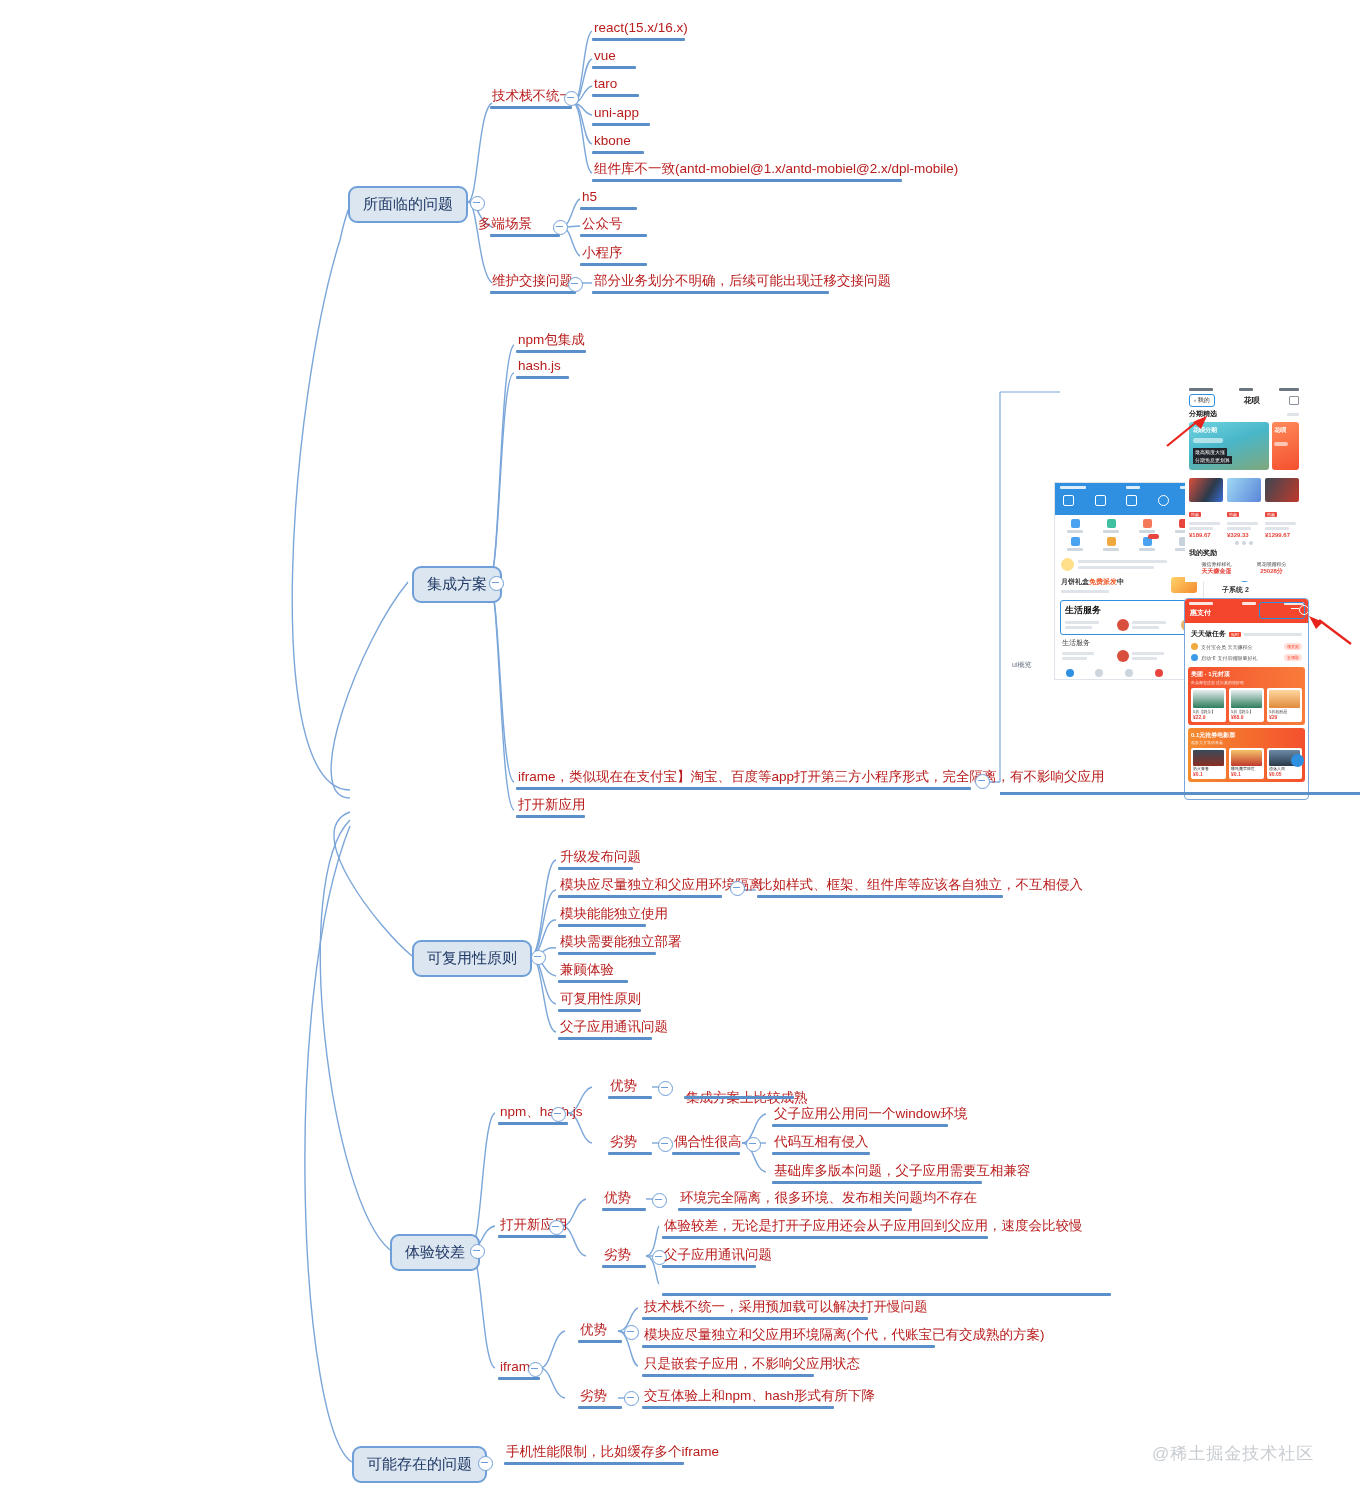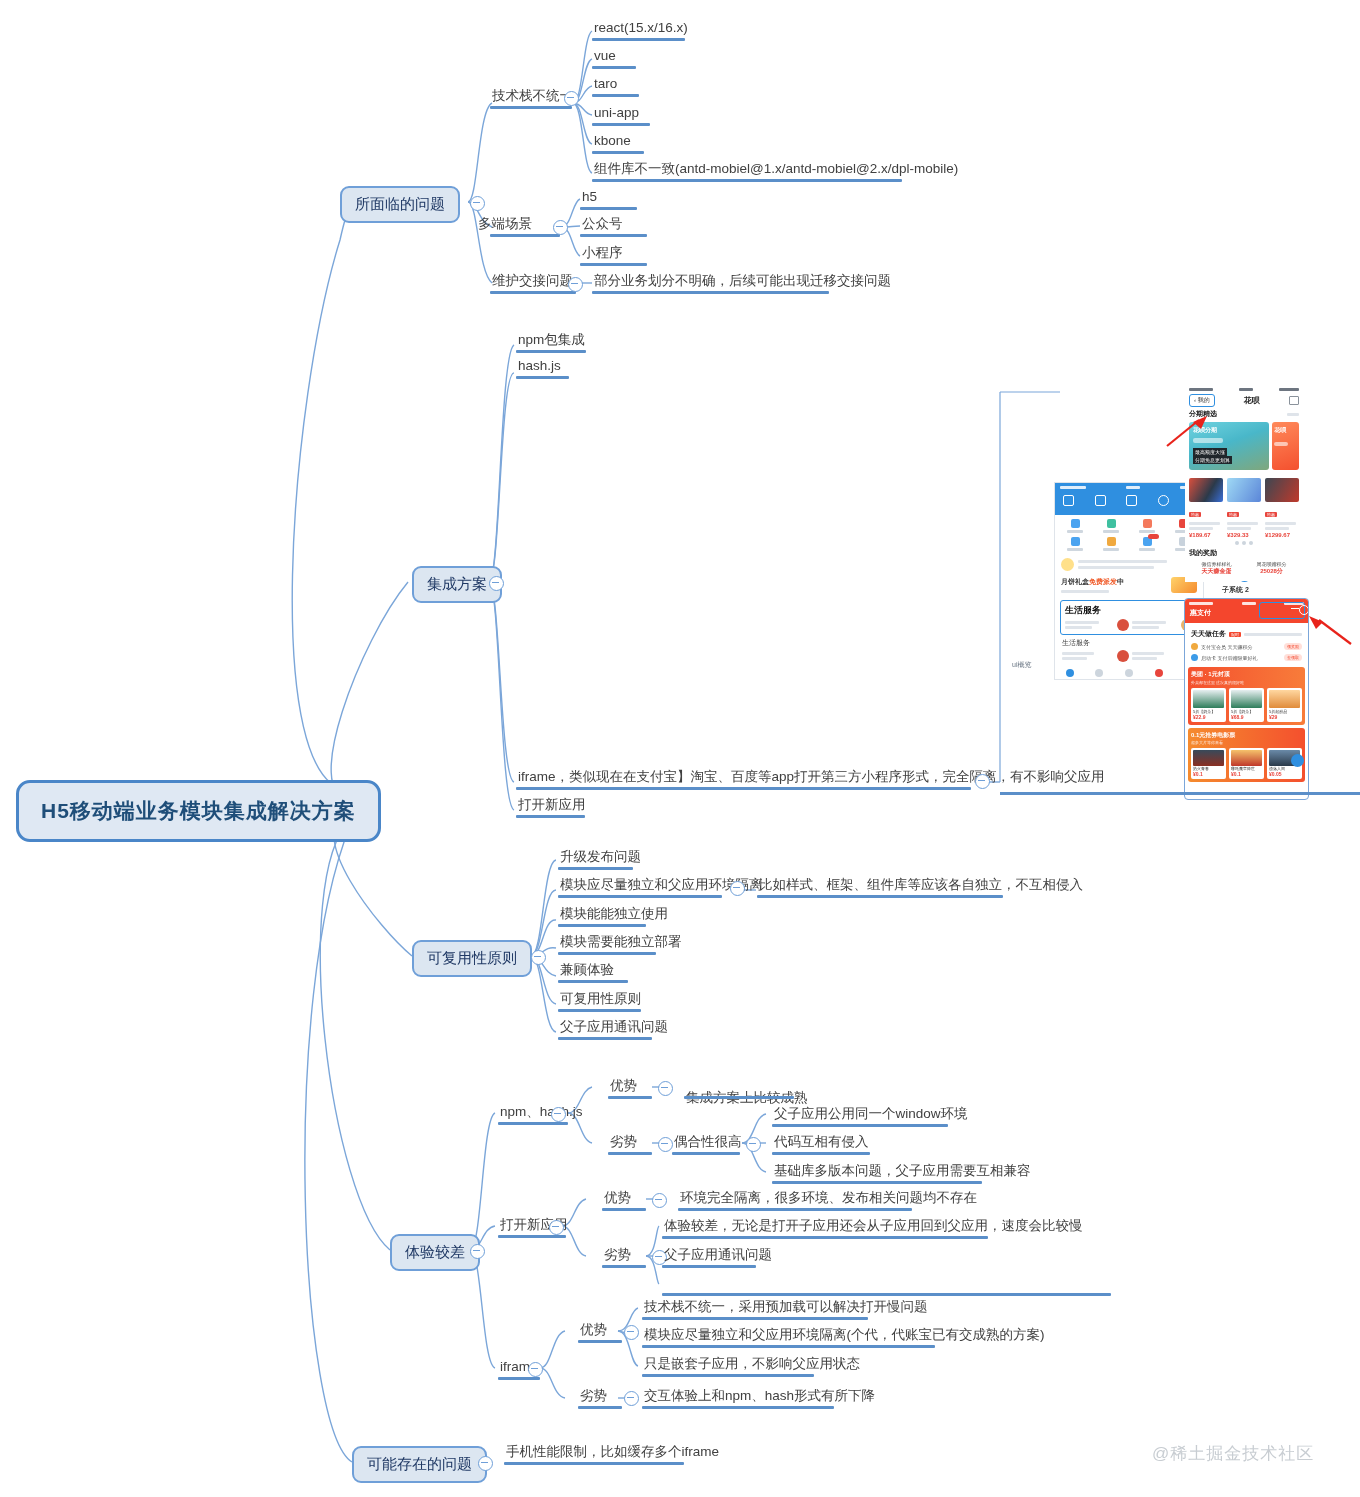--- a/index.html
+++ b/index.html
@@ -18,21 +18,21 @@
     background:#dfe8f3;border:3px solid #4a86c8;border-radius:14px;
     color:#1f4e79;font-weight:bold;font-size:21px;
     padding:14px 22px;letter-spacing:1px;
     box-shadow:0 0 0 0 rgba(0,0,0,0);
   }
   .branch{
     background:#dce6f1;border:2px solid #6f9fd8;border-radius:9px;
     color:#1f3864;font-size:15px;padding:7px 13px;
   }
   .leaf{
-    font-size:13.5px;color:#404040;padding:0 2px 3px 2px;
+    font-size:13.5px;color:#b91c1c;padding:0 2px 3px 2px;
     line-height:16px;
   }
 
   
   .ul{position:absolute;height:3px;background:#5b8fc9;border-radius:1px;}
 
   
   .toggle{
     position:absolute;width:13px;height:13px;border:1px solid #6f9fd8;
     border-radius:50%;background:#ffffff;
@@ -139,23 +139,22 @@
 
       <path d="M478 1462 L 492 1462"></path>
     </g>
 
     <g fill="none" stroke="#7ba6d9" stroke-width="1.2">
       <path d="M1000 392 L1000 782"></path>
       <path d="M1000 392 L1060 392"></path>
     </g>
   </svg>
 
-  <div class="node root" style="left:16px;top:780px;">H5移动端业务模块集成解决方案</div>
-
-  <div class="node branch" style="left:340px;top:186px;">所面临的问题</div>
+
+  <div class="node branch" style="left:348px;top:186px;">所面临的问题</div>
   <div class="toggle" style="left:470px;top:196px;"></div>
 
   <div class="node leaf" style="left:490px;top:88px;">技术栈不统一</div>
   <div class="ul" style="left:490px;top:106px;width:82px;"></div>
   <div class="toggle" style="left:564px;top:91px;"></div>
 
   <div class="node leaf" style="left:592px;top:20px;">react(15.x/16.x)</div>
   <div class="ul" style="left:592px;top:38px;width:93px;"></div>
 
   <div class="node leaf" style="left:592px;top:48px;">vue</div>

